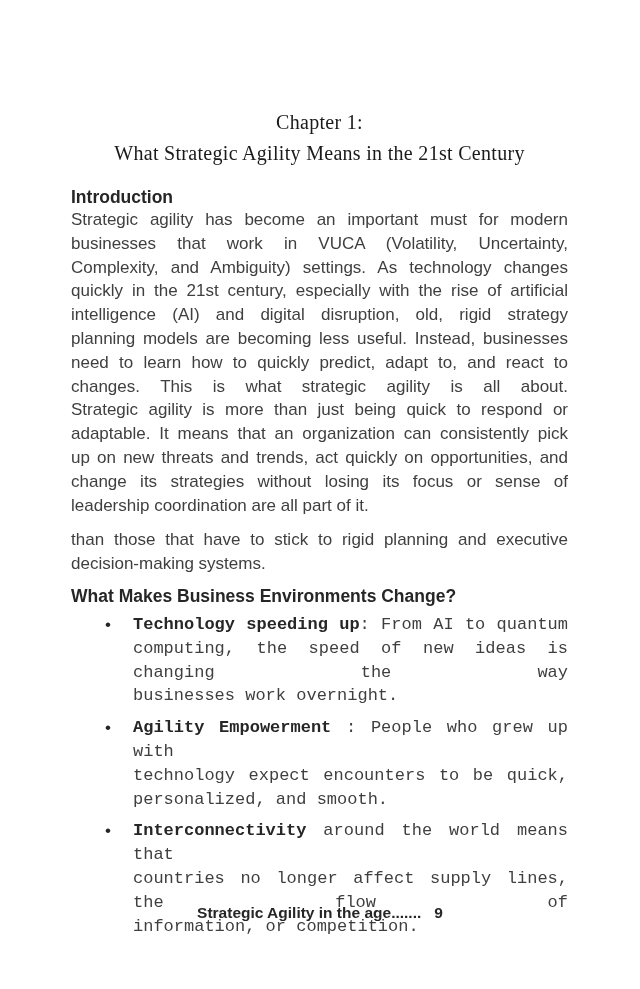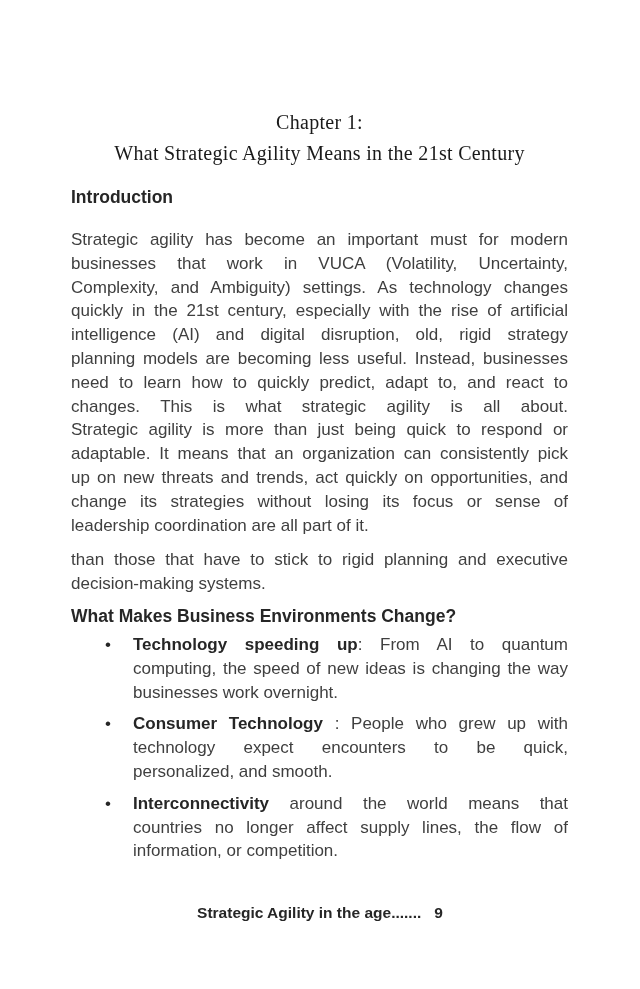--- a/index.html
+++ b/index.html
@@ -27,42 +27,42 @@
   }
   .chapter-label { font-size: 20px; line-height: 30px; }
   .chapter-name  { font-size: 20px; line-height: 33px; }
   .h-sans {
     font-weight: bold;
     color: var(--heading-text, #262626);
     font-size: 17.5px;
   }
   .h1 { margin-top: 16px; line-height: 22px; }
   .h2 { margin-top: 9px;  line-height: 23px; }
-  .para.p1 { margin-top: 20px; }
+  .para.p1 { margin-top: 0; }
   .para.p2 { margin-top: 11px; }
   .jline {
     font-size: 17px;
     line-height: 23.8px;
     text-align: justify;
     text-align-last: justify;
   }
   .jline.last { text-align-last: left; }
   .b { font-weight: bold; color: var(--heading-text, #262626); }
   .bullets { margin-top: 5px; }
   .bullet { display: flex; }
   .bullet + .bullet { margin-top: 8px; }
   .bullet .dot {
     flex: 0 0 62px;
     box-sizing: border-box;
     padding-left: 34px;
     font-size: 17px;
     line-height: 23.8px;
     color: var(--heading-text, #262626);
   }
-  .bullet .btext { flex: 1 1 auto; min-width: 0; }
+  .bullet .btext { flex: 1 1 auto; min-width: 0; font-family: Liberation Mono, monospace; }
   .footer {
     position: absolute;
     left: 0;
     right: 0;
     top: 902px;
     text-align: center;
     font-weight: bold;
     font-size: 15.5px;
     line-height: 22px;
     color: var(--heading-text, #262626);
@@ -112,21 +112,21 @@
         <div class="btext">
             <div class="jline"><span class="b">Technology speeding up</span><span>: From AI to quantum</span></div>
             <div class="jline"><span>computing, the speed of new ideas is changing the way</span></div>
             <div class="jline last"><span>businesses work overnight.</span></div>
           </div>
       </div>
 
       <div class="bullet">
         <span class="dot">•</span>
         <div class="btext">
-            <div class="jline"><span class="b">Consumer Technology</span><span> : People who grew up with</span></div>
+            <div class="jline"><span class="b">Agility Empowerment</span><span> : People who grew up with</span></div>
             <div class="jline"><span>technology expect encounters to be quick,</span></div>
             <div class="jline last"><span>personalized, and smooth.</span></div>
           </div>
       </div>
 
       <div class="bullet">
         <span class="dot">•</span>
         <div class="btext">
             <div class="jline"><span class="b">Interconnectivity</span><span> around the world means that</span></div>
             <div class="jline"><span>countries no longer affect supply lines, the flow of</span></div>

